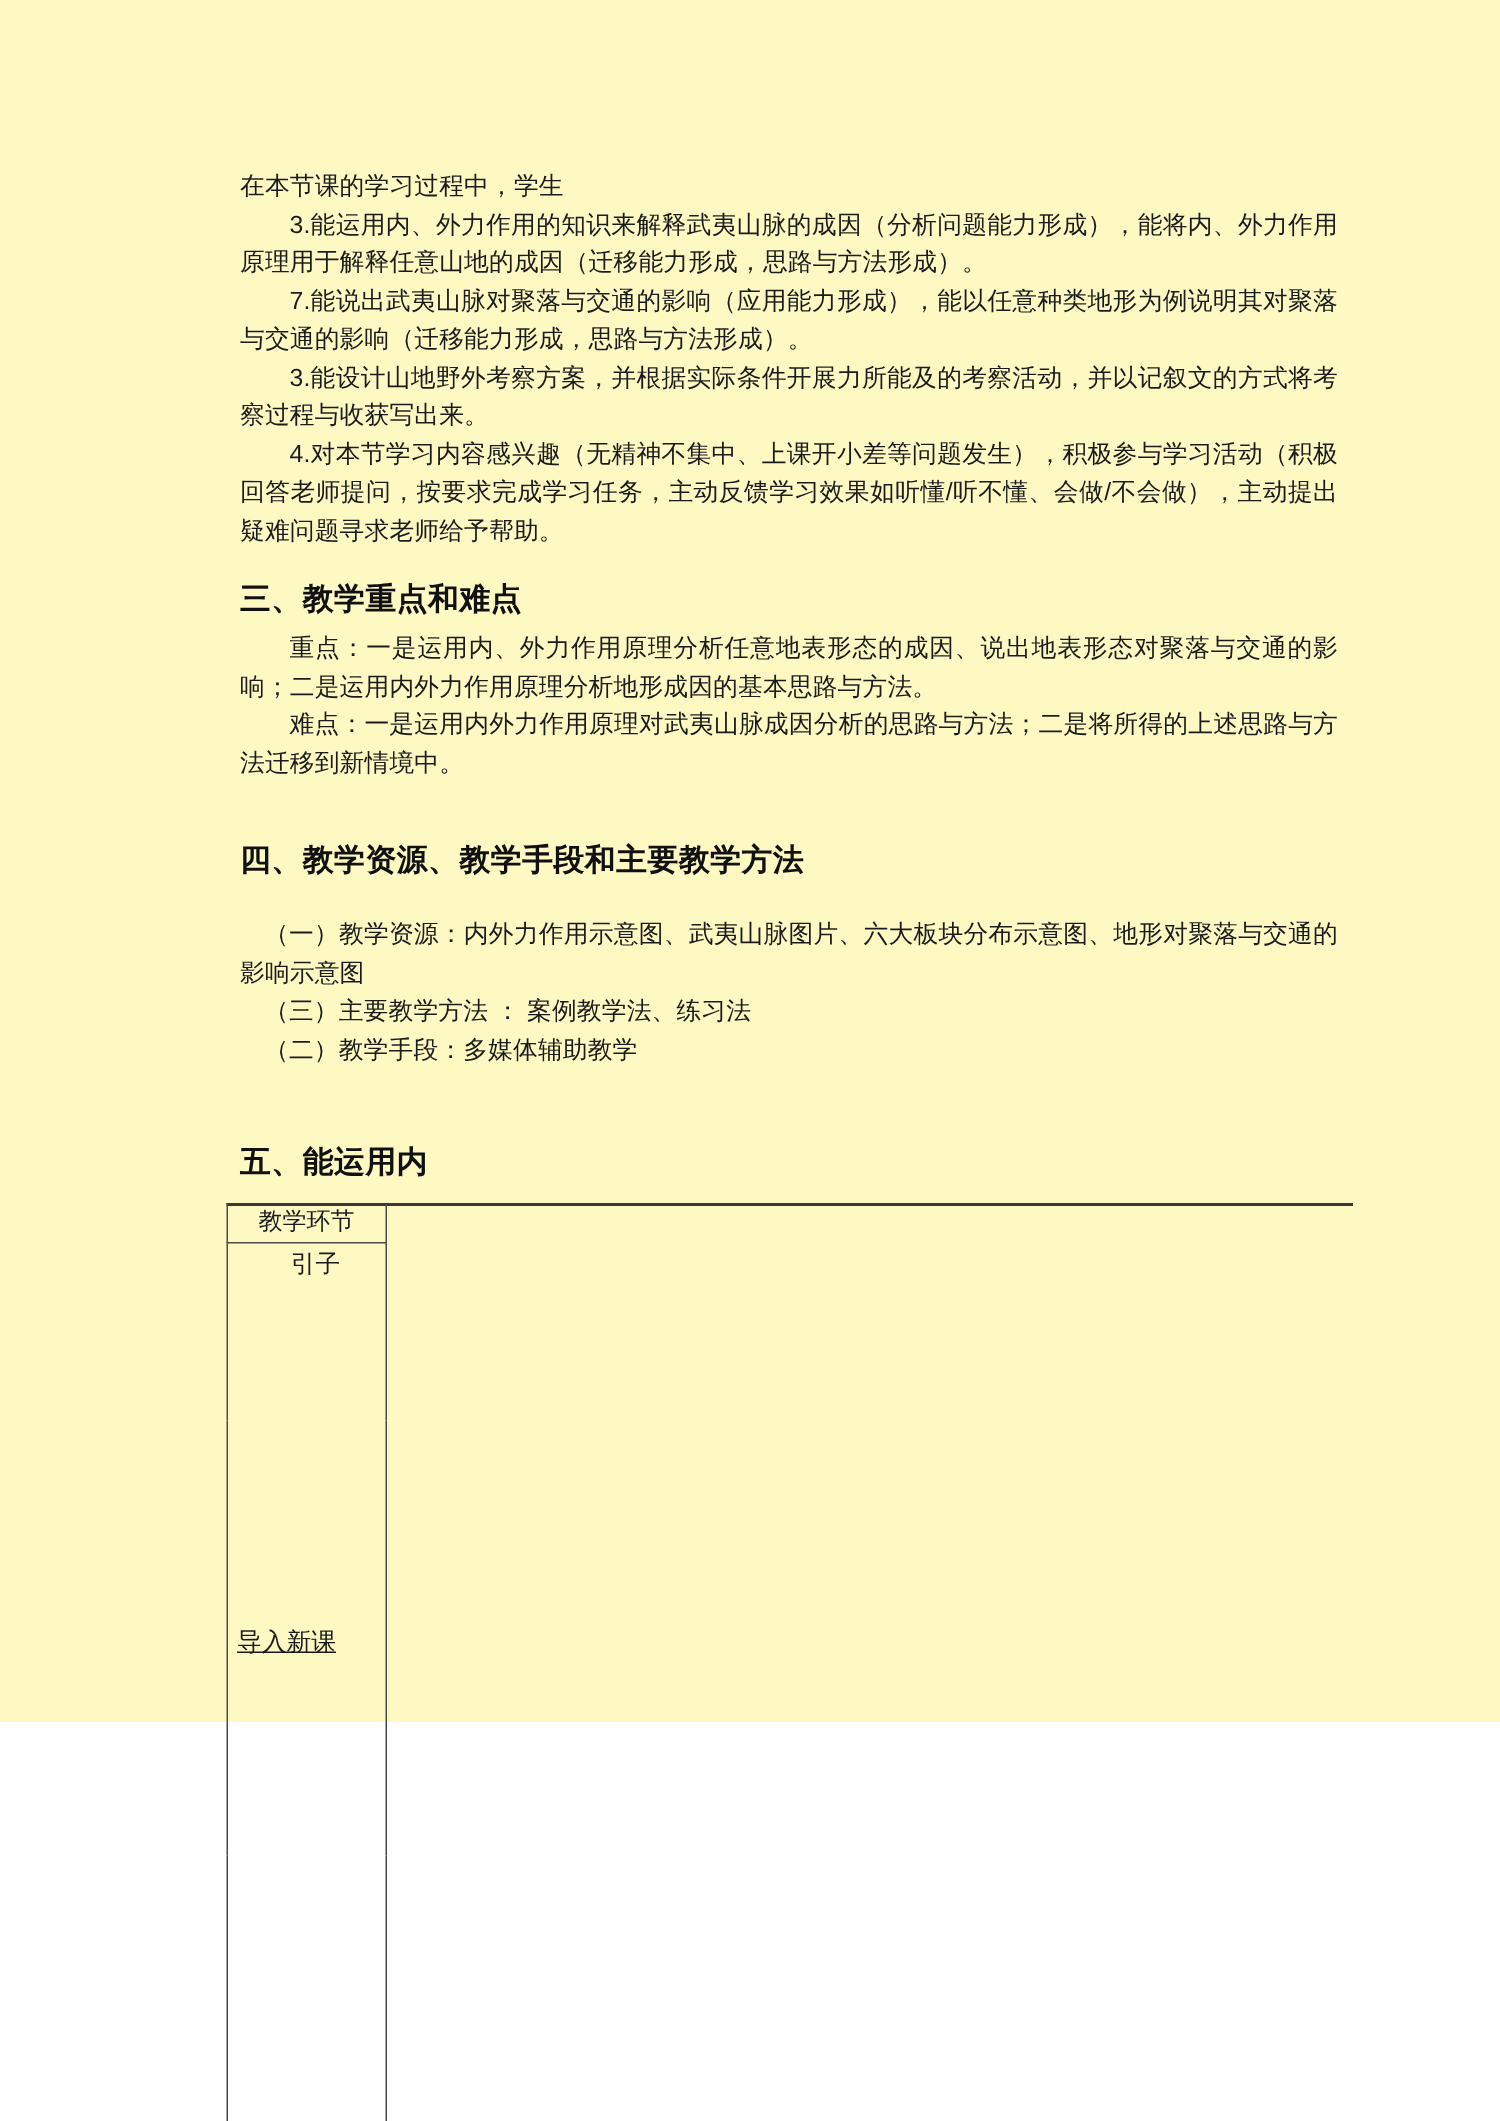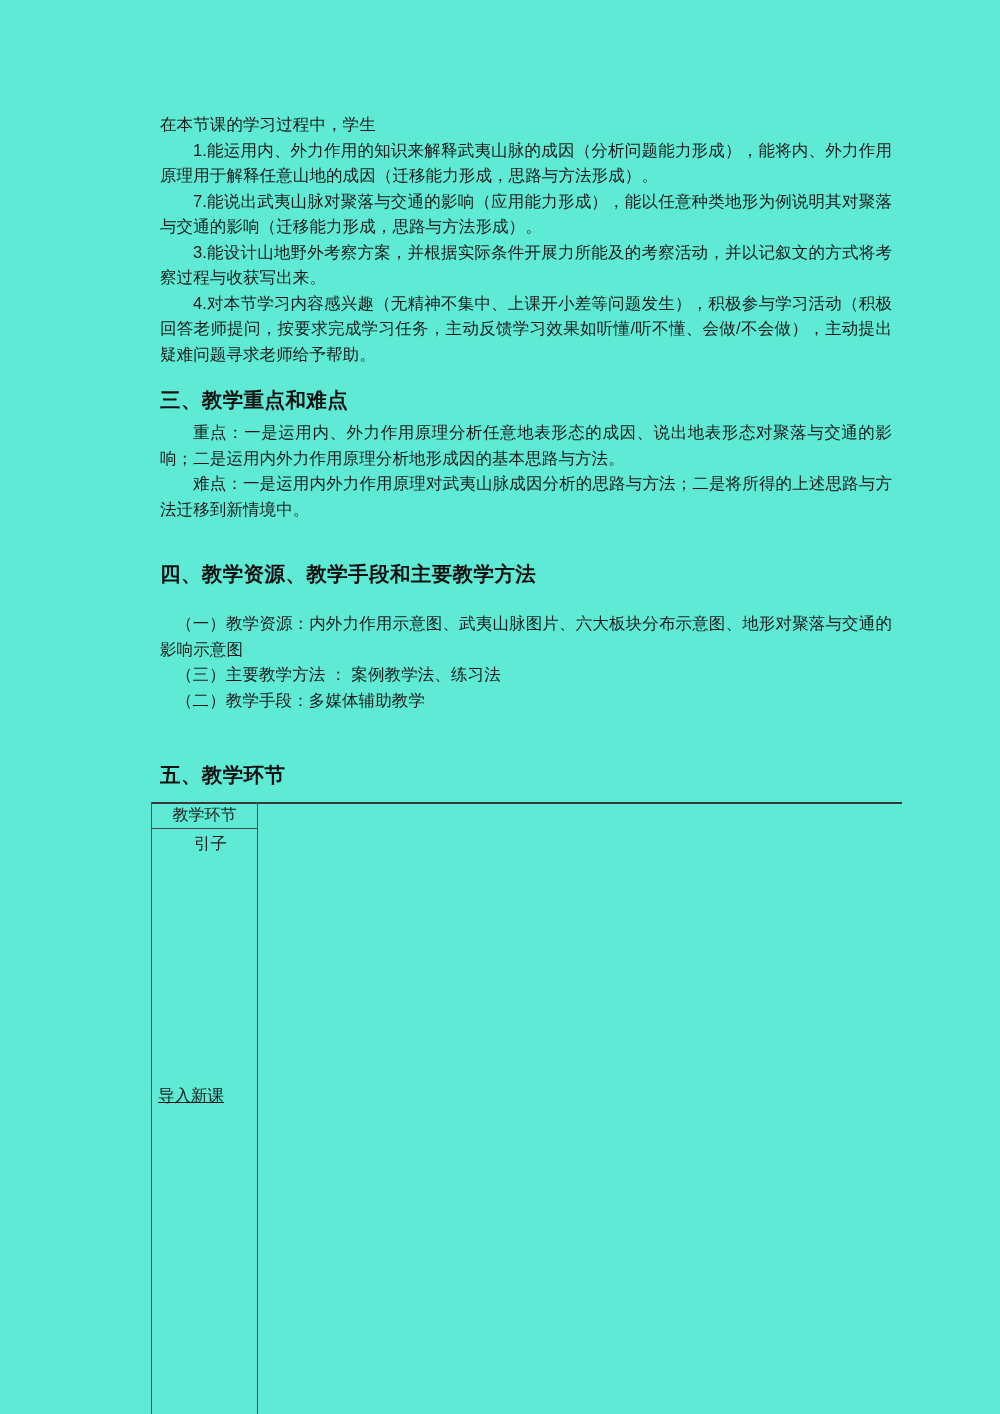--- a/index.html
+++ b/index.html
@@ -10,22 +10,22 @@
     width: 1000px;
     height: 1414px;
     background: #ffffff;
     font-family: "Liberation Sans", "DejaVu Sans", sans-serif;
     color: #1a1a1a;
     overflow: hidden;
   }
   .page {
     position: relative;
     width: 1000px;
-    height: 1414px;
-    background: #5eead4;
+    height: 1148px;
+    background: #fef9c3;
   }
   .content {
     position: absolute;
     left: 160px;
     top: 112px;
     width: 732px;
   }
 
   
   .para {
@@ -109,35 +109,35 @@
   .blank-right { width: 645px; }
 </style>
 </head>
 <body>
 
 <div class="page">
 
   <div class="content">
 
     <p class="para noindent">在本节课的学习过程中，学生</p>
-    <p class="para indent2">1.能运用内、外力作用的知识来解释武夷山脉的成因（分析问题能力形成），能将内、外力作用原理用于解释任意山地的成因（迁移能力形成，思路与方法形成）。</p>
+    <p class="para indent2">3.能运用内、外力作用的知识来解释武夷山脉的成因（分析问题能力形成），能将内、外力作用原理用于解释任意山地的成因（迁移能力形成，思路与方法形成）。</p>
     <p class="para indent2">7.能说出武夷山脉对聚落与交通的影响（应用能力形成），能以任意种类地形为例说明其对聚落与交通的影响（迁移能力形成，思路与方法形成）。</p>
     <p class="para indent2">3.能设计山地野外考察方案，并根据实际条件开展力所能及的考察活动，并以记叙文的方式将考察过程与收获写出来。</p>
     <p class="para indent2">4.对本节学习内容感兴趣（无精神不集中、上课开小差等问题发生），积极参与学习活动（积极回答老师提问，按要求完成学习任务，主动反馈学习效果如听懂/听不懂、会做/不会做），主动提出疑难问题寻求老师给予帮助。</p>
 
     <h2 class="heading h-sec3">三、教学重点和难点</h2>
     <p class="para indent2">重点：一是运用内、外力作用原理分析任意地表形态的成因、说出地表形态对聚落与交通的影响；二是运用内外力作用原理分析地形成因的基本思路与方法。</p>
     <p class="para indent2">难点：一是运用内外力作用原理对武夷山脉成因分析的思路与方法；二是将所得的上述思路与方法迁移到新情境中。</p>
 
     <h2 class="heading h-sec4">四、教学资源、教学手段和主要教学方法</h2>
     <p class="para indent1">（一）教学资源：内外力作用示意图、武夷山脉图片、六大板块分布示意图、地形对聚落与交通的影响示意图</p>
     <p class="para indent1">（三）主要教学方法 ： 案例教学法、练习法</p>
     <p class="para indent1">（二）教学手段：多媒体辅助教学</p>
 
-    <h2 class="heading h-sec5">五、教学环节</h2>
+    <h2 class="heading h-sec5">五、能运用内</h2>
 
   </div>
 
   <div class="table-wrap">
     <div class="top-rule"></div>
 
     <table class="tbl">
       <tbody>
           <tr>
         <td class="col-left cell-header">教学环节</td>

